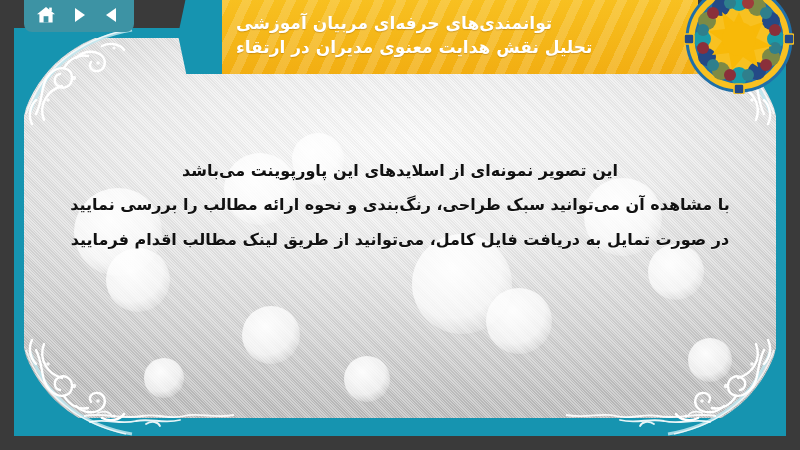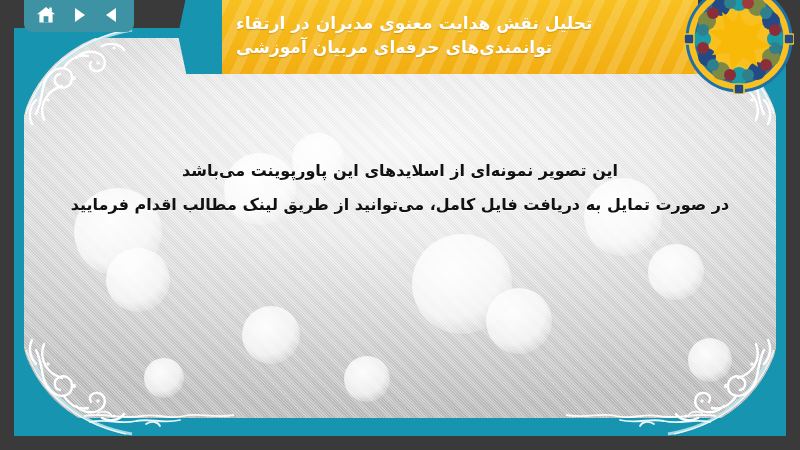--- a/index.html
+++ b/index.html
@@ -252,20 +252,21 @@
       <div class="bokeh" style="left:388px; top:196px; width:100px; height:100px;"></div>
       <div class="bokeh" style="left:462px; top:250px; width:66px; height:66px;"></div>
       <div class="bokeh" style="left:560px; top:140px; width:78px; height:78px;"></div>
       <div class="bokeh" style="left:624px; top:206px; width:56px; height:56px;"></div>
       <div class="bokeh" style="left:320px; top:318px; width:46px; height:46px;"></div>
       <div class="bokeh" style="left:120px; top:320px; width:40px; height:40px;"></div>
       <div class="bokeh" style="left:664px; top:300px; width:44px; height:44px;"></div>
 
       <div class="body-text">
         <div class="body-line">این تصویر نمونه‌ای از اسلایدهای این پاورپوینت می‌باشد</div>
+        <div class="body-line">با مشاهده آن می‌توانید سبک طراحی، رنگ‌بندی و نحوه ارائه مطالب را بررسی نمایید</div>
         <div class="body-line">در صورت تمایل به دریافت فایل کامل، می‌توانید از طریق لینک مطالب اقدام فرمایید</div>
       </div>
 
     </div>
 
     <div class="corner-orn corner-tl">
       <svg width="120" height="120" viewBox="0 0 120 120">
         <path d="M0 0 H120 C70 6 30 34 12 80 C8 96 4 110 0 120 Z" fill="#1694b0"></path>
         <path d="M118 2 C70 10 32 38 16 84" stroke="#bfe6ef" stroke-width="3" fill="none" opacity="0.85"></path>
         <path d="M112 2 C66 12 28 40 12 86" stroke="#ffffff" stroke-width="1.6" fill="none" opacity="0.75"></path>
@@ -369,22 +370,22 @@
           <path d="M62 14 C68 10 74 12 76 16"></path>
         </g>
       </svg>
     </div>
 
   </div>
 
   <div class="banner-wrap">
     <div class="banner-tail"></div>
     <div class="banner-body">
+      <div class="banner-line">توانمندی‌های حرفه‌ای مربیان آموزشی</div>
       <div class="banner-line">تحلیل نقش هدایت معنوی مدیران در ارتقاء</div>
-      <div class="banner-line">توانمندی‌های حرفه‌ای مربیان آموزشی</div>
     </div>
   </div>
 
   <div class="medallion">
     <svg width="110" height="110" viewBox="0 0 110 110">
       <defs>
         <clipPath id="medClip">
             <circle cx="55" cy="55" r="52"></circle>
           </clipPath>
       </defs>

